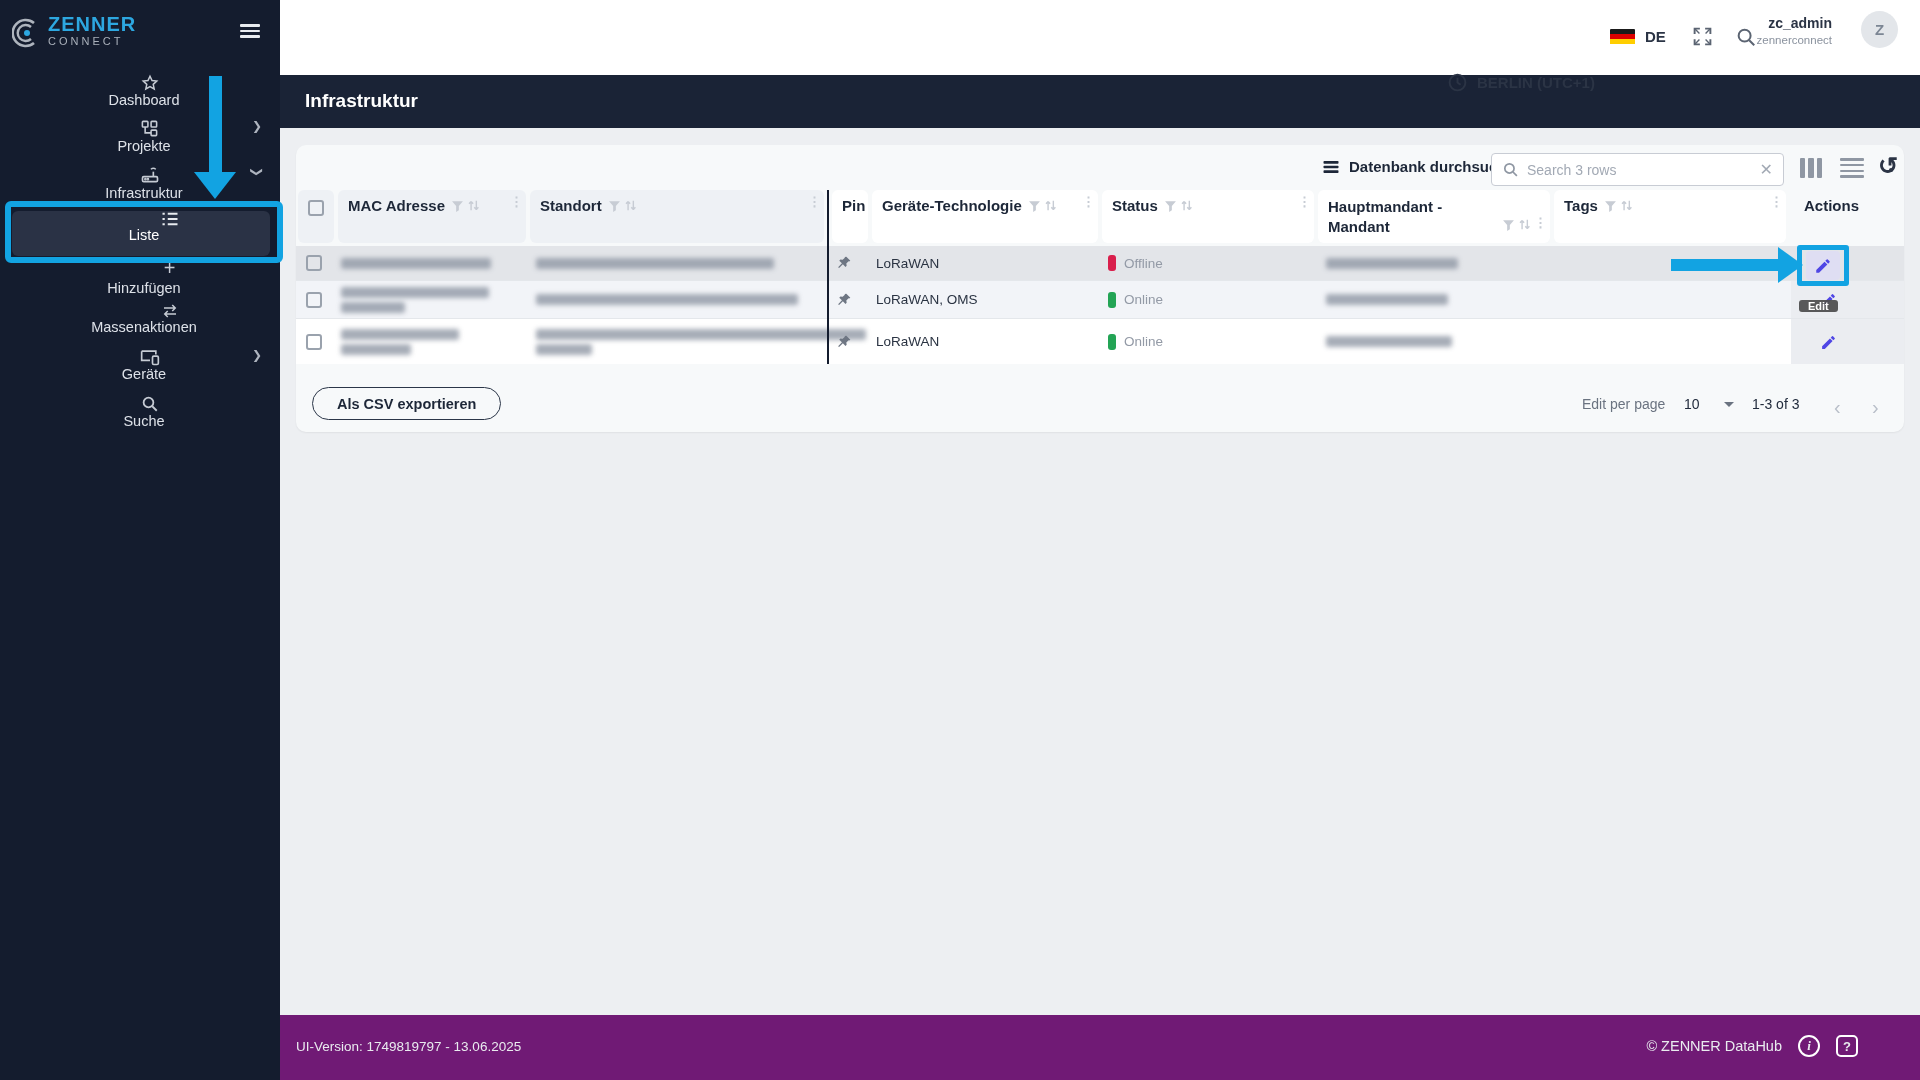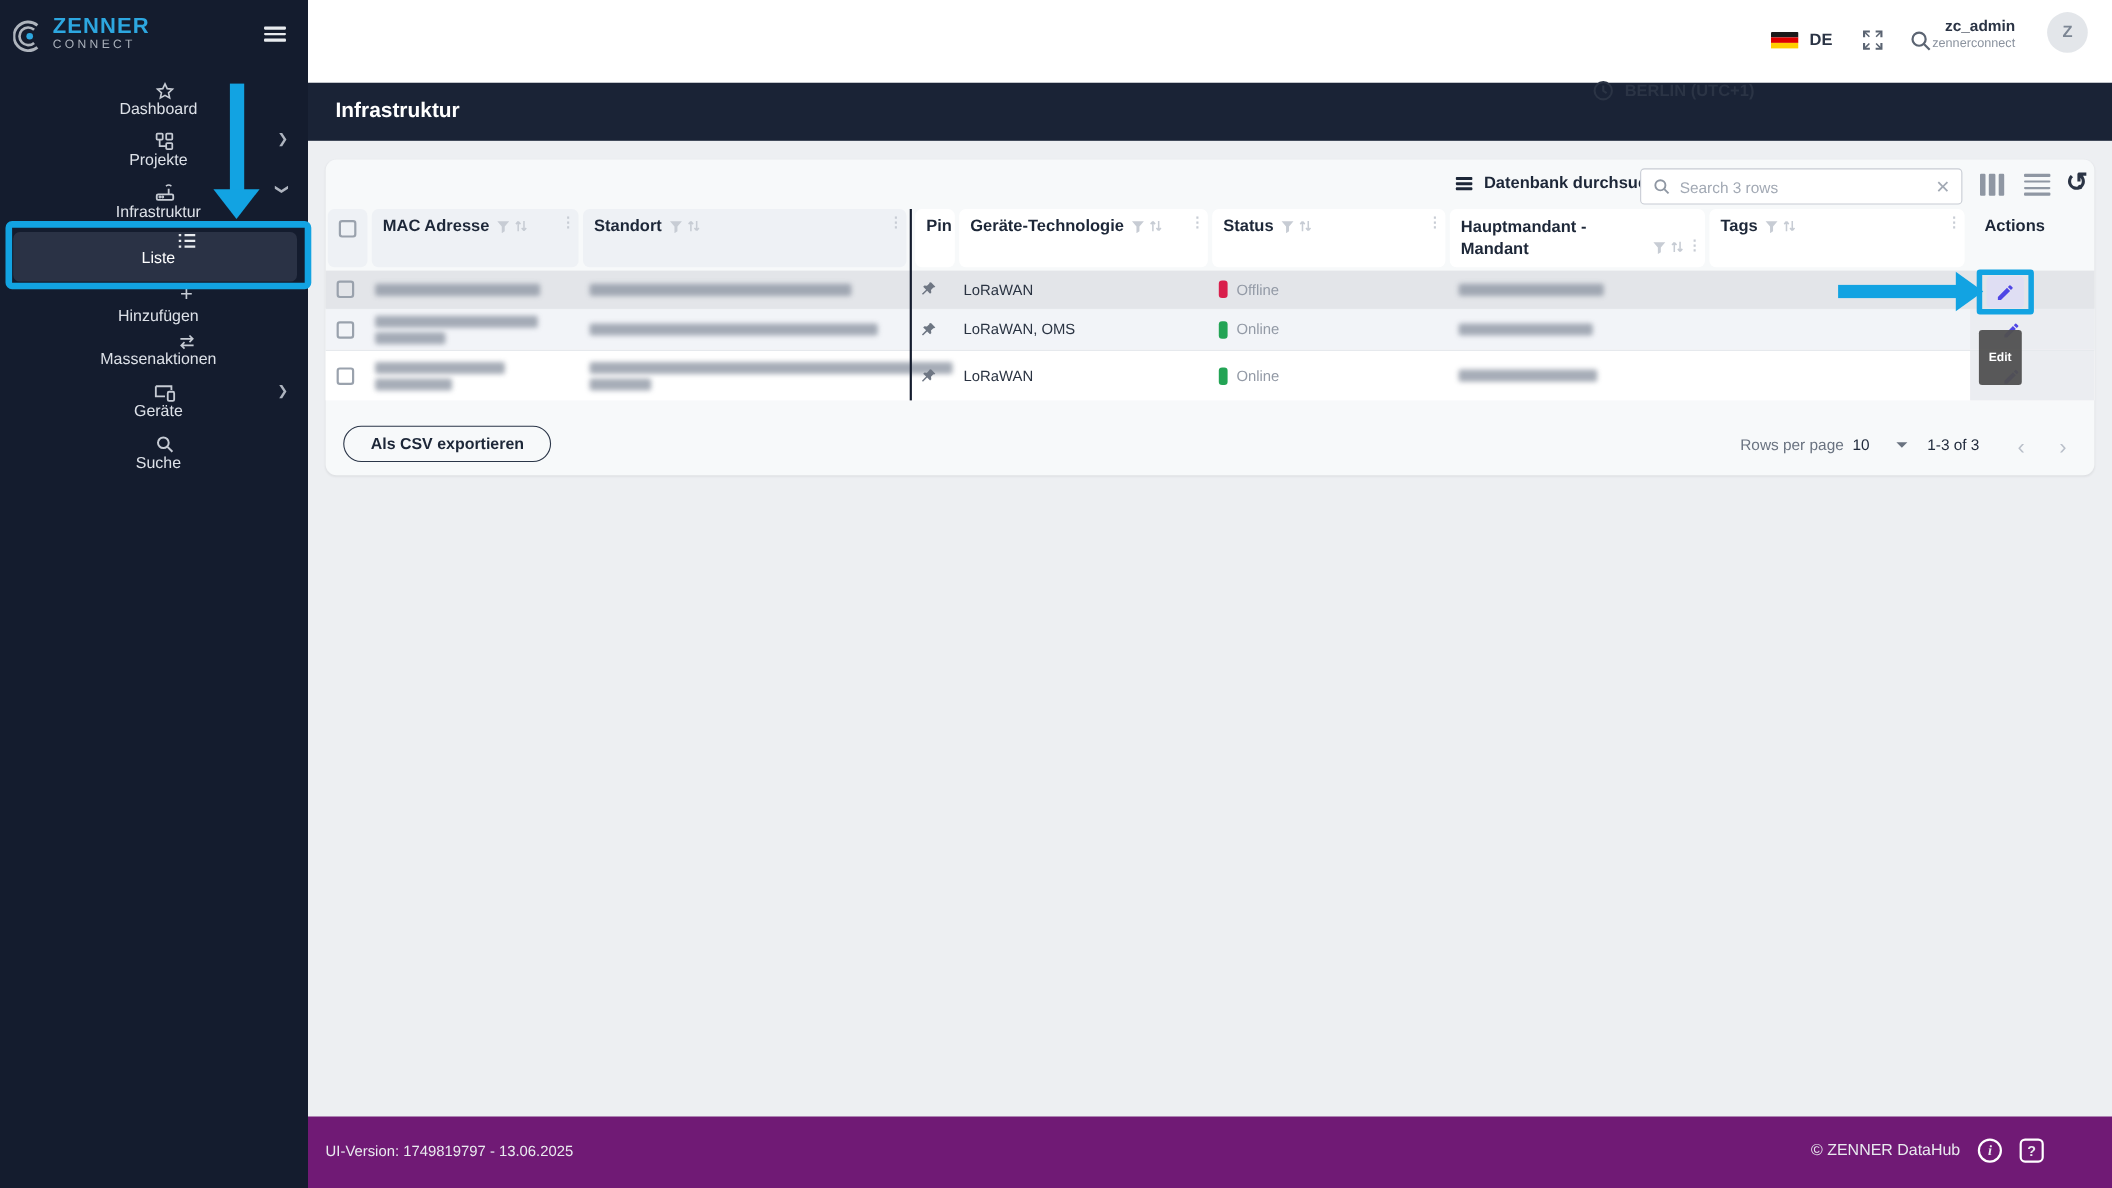--- a/index.html
+++ b/index.html
@@ -98,21 +98,21 @@
 
   
   .anno { position:absolute; z-index:10; }
   .box-liste { left:5px; top:201px; width:278px; height:62px; border:6px solid #12a3e2; border-radius:6px; }
   .arrow-v-shaft { left:209px; top:76px; width:13px; height:97px; background:#12a3e2; }
   .arrow-v-head { left:194px; top:172px; width:0; height:0; border-left:21px solid transparent; border-right:21px solid transparent; border-top:27px solid #12a3e2; }
   .arrow-h-shaft { left:1671px; top:259px; width:108px; height:12px; background:#12a3e2; }
   .arrow-h-head { left:1778px; top:247px; width:0; height:0; border-top:18px solid transparent; border-bottom:18px solid transparent; border-left:25px solid #12a3e2; }
   .box-edit { left:1797px; top:245px; width:52px; height:41px; border:5px solid #12a3e2; border-radius:3px; }
   .edit-btn-hover { position:absolute; left:1806px; top:251px; width:34px; height:29px; background:#dfdef3; border-radius:4px; z-index:5; }
-  .tooltip { left:1799px; top:300px; background:rgba(80,80,80,.95); color:#fff; font-size:11px; font-weight:bold; padding:19px 9px; border-radius:3px; z-index:11; }
+  .tooltip { left:1799px; top:300px; background:rgba(80,80,80,.95); color:#fff; font-size:11px; font-weight:bold; padding:0 9px; border-radius:3px; z-index:11; }
 
   svg { display:block; }
 </style>
 </head>
 <body>
 
 <div id="app">
 
   <div class="sidebar">
     <div class="logo-row">
@@ -480,21 +480,21 @@
       <div class="pencil-btn" style="left:1518px;top:9px;width:28px;height:28px;">
         <svg width="17" height="17" viewBox="0 0 24 24" fill="#4f46e5">
             <path d="M3 17.25V21h3.75L17.8 9.94l-3.75-3.75L3 17.25zM20.7 7.04a1 1 0 0 0 0-1.41l-2.34-2.34a1 1 0 0 0-1.41 0l-1.83 1.83 3.75 3.75 1.83-1.83z"></path>
           </svg>
       </div>
     </div>
 
     <div class="divider-dark"></div>
 
     <button class="export-btn">Als CSV exportieren</button>
-    <div class="pag pag-label">Rows per page</div>
+    <div class="pag pag-label">Edit per page</div>
     <div class="pag pag-count">
       <span>10</span>
       <span class="pag-caret"></span>
     </div>
     <div class="pag pag-range">1-3 of 3</div>
     <div class="pag pag-prev">‹</div>
     <div class="pag pag-next">›</div>
   </div>
 
   <div class="edit-btn-hover pencil-btn">

